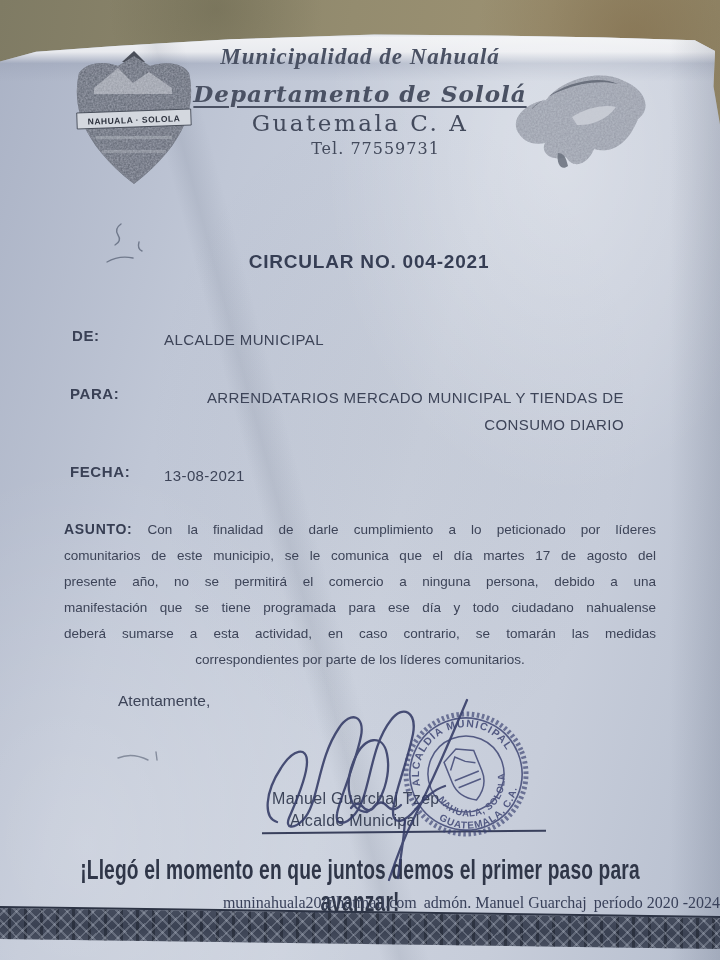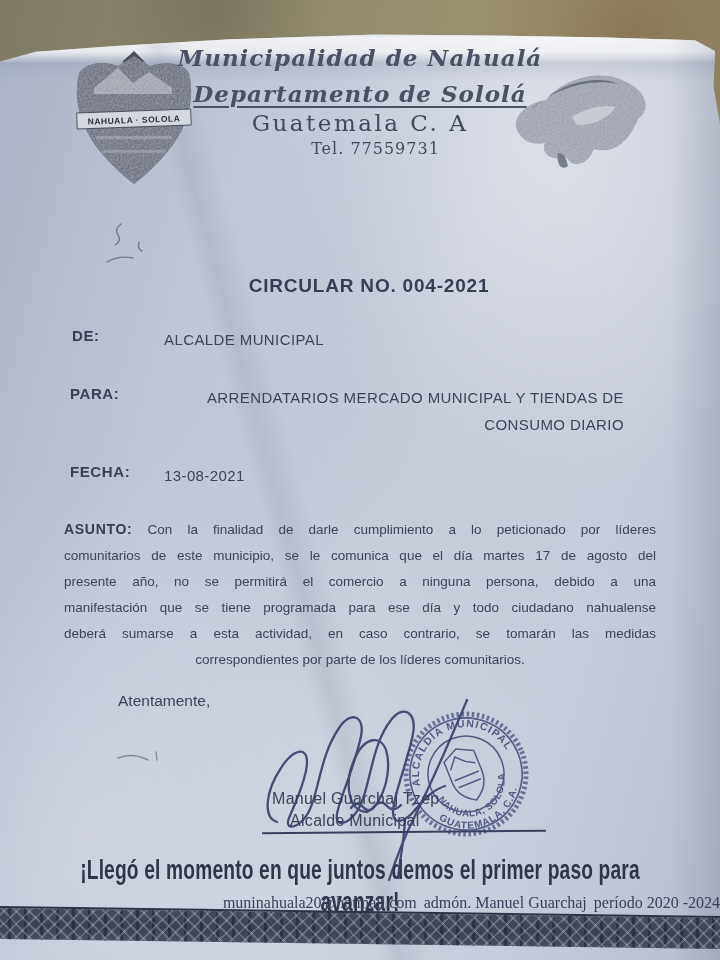--- a/index.html
+++ b/index.html
@@ -101,34 +101,34 @@
     <svg class="abs" style="left:500px;top:55px;" width="160" height="125" viewBox="0 0 160 125">
       <path d="M 20 80 C 8 66 24 48 46 45 C 62 24 100 13 124 26 C 146 35 152 54 138 64 C 128 89 112 99 94 94 C 88 109 74 115 66 102 C 52 107 40 98 45 88 C 35 90 26 88 20 80 Z" fill="#9aa0ab" opacity=".55"></path>
       <g filter="url(#grain)">
         <path d="M 20 80 C 8 66 24 48 46 45 C 62 24 100 13 124 26 C 146 35 152 54 138 64 C 128 89 112 99 94 94 C 88 109 74 115 66 102 C 52 107 40 98 45 88 C 35 90 26 88 20 80 Z" fill="#6e7481"></path>
       </g>
       <path d="M 32 54 C 50 36 88 22 118 29 C 100 20 66 27 48 42 C 38 48 32 52 32 54 Z" fill="#565c69" opacity=".75"></path>
       <path d="M 72 62 C 86 53 104 49 116 52 C 107 65 90 71 77 70 Z" fill="#ccd0d8" opacity=".85"></path>
       <path d="M 58 98 C 56 110 62 116 68 111 C 66 103 64 98 58 98 Z" fill="#6e7481" opacity=".9"></path>
     </svg>
 
-    <div class="abs hdr-script" style="top:44px;">Municipalidad de Nahualá</div>
+    <div class="abs hdr-script" style="top:44px;font-family:Liberation Serif, serif;">Municipalidad de Nahualá</div>
     <div class="abs hdr-script dept" style="top:80px;">Departamento de Sololá</div>
     <div class="abs hdr-serif" style="top:110px;font-size:23px;letter-spacing:2.5px;">Guatemala C. A</div>
     <div class="abs hdr-serif" style="top:139px;font-size:16px;letter-spacing:1px;padding-left:31px;">Tel. 77559731</div>
 
     <svg class="abs" style="left:95px;top:210px;" width="110" height="70" viewBox="0 0 110 70">
       <g stroke="#4a5468" stroke-width="1.4" fill="none" opacity=".65" stroke-linecap="round">
         <path d="M 26 14 q -7 5 -3 11 q 4 6 -3 10"></path>
         <path d="M 44 32 q -2 7 3 9"></path>
         <path d="M 12 52 q 12 -7 26 -4"></path>
       </g>
     </svg>
 
-    <div class="abs title" style="top:275px;">CIRCULAR NO. 004-2021</div>
+    <div class="abs title" style="top:251px;">CIRCULAR NO. 004-2021</div>
 
     <div class="abs flabel" style="left:72px;top:327px;">DE:</div>
     <div class="abs fvalue" style="left:164px;top:326px;">ALCALDE MUNICIPAL</div>
 
     <div class="abs flabel" style="left:70px;top:385px;">PARA:</div>
     <div class="abs fvalue" style="left:164px;top:384px;width:460px;text-align:right;">ARRENDATARIOS MERCADO MUNICIPAL Y TIENDAS DE CONSUMO DIARIO</div>
 
     <div class="abs flabel" style="left:70px;top:463px;">FECHA:</div>
     <div class="abs fvalue" style="left:164px;top:462px;">13-08-2021</div>
 

